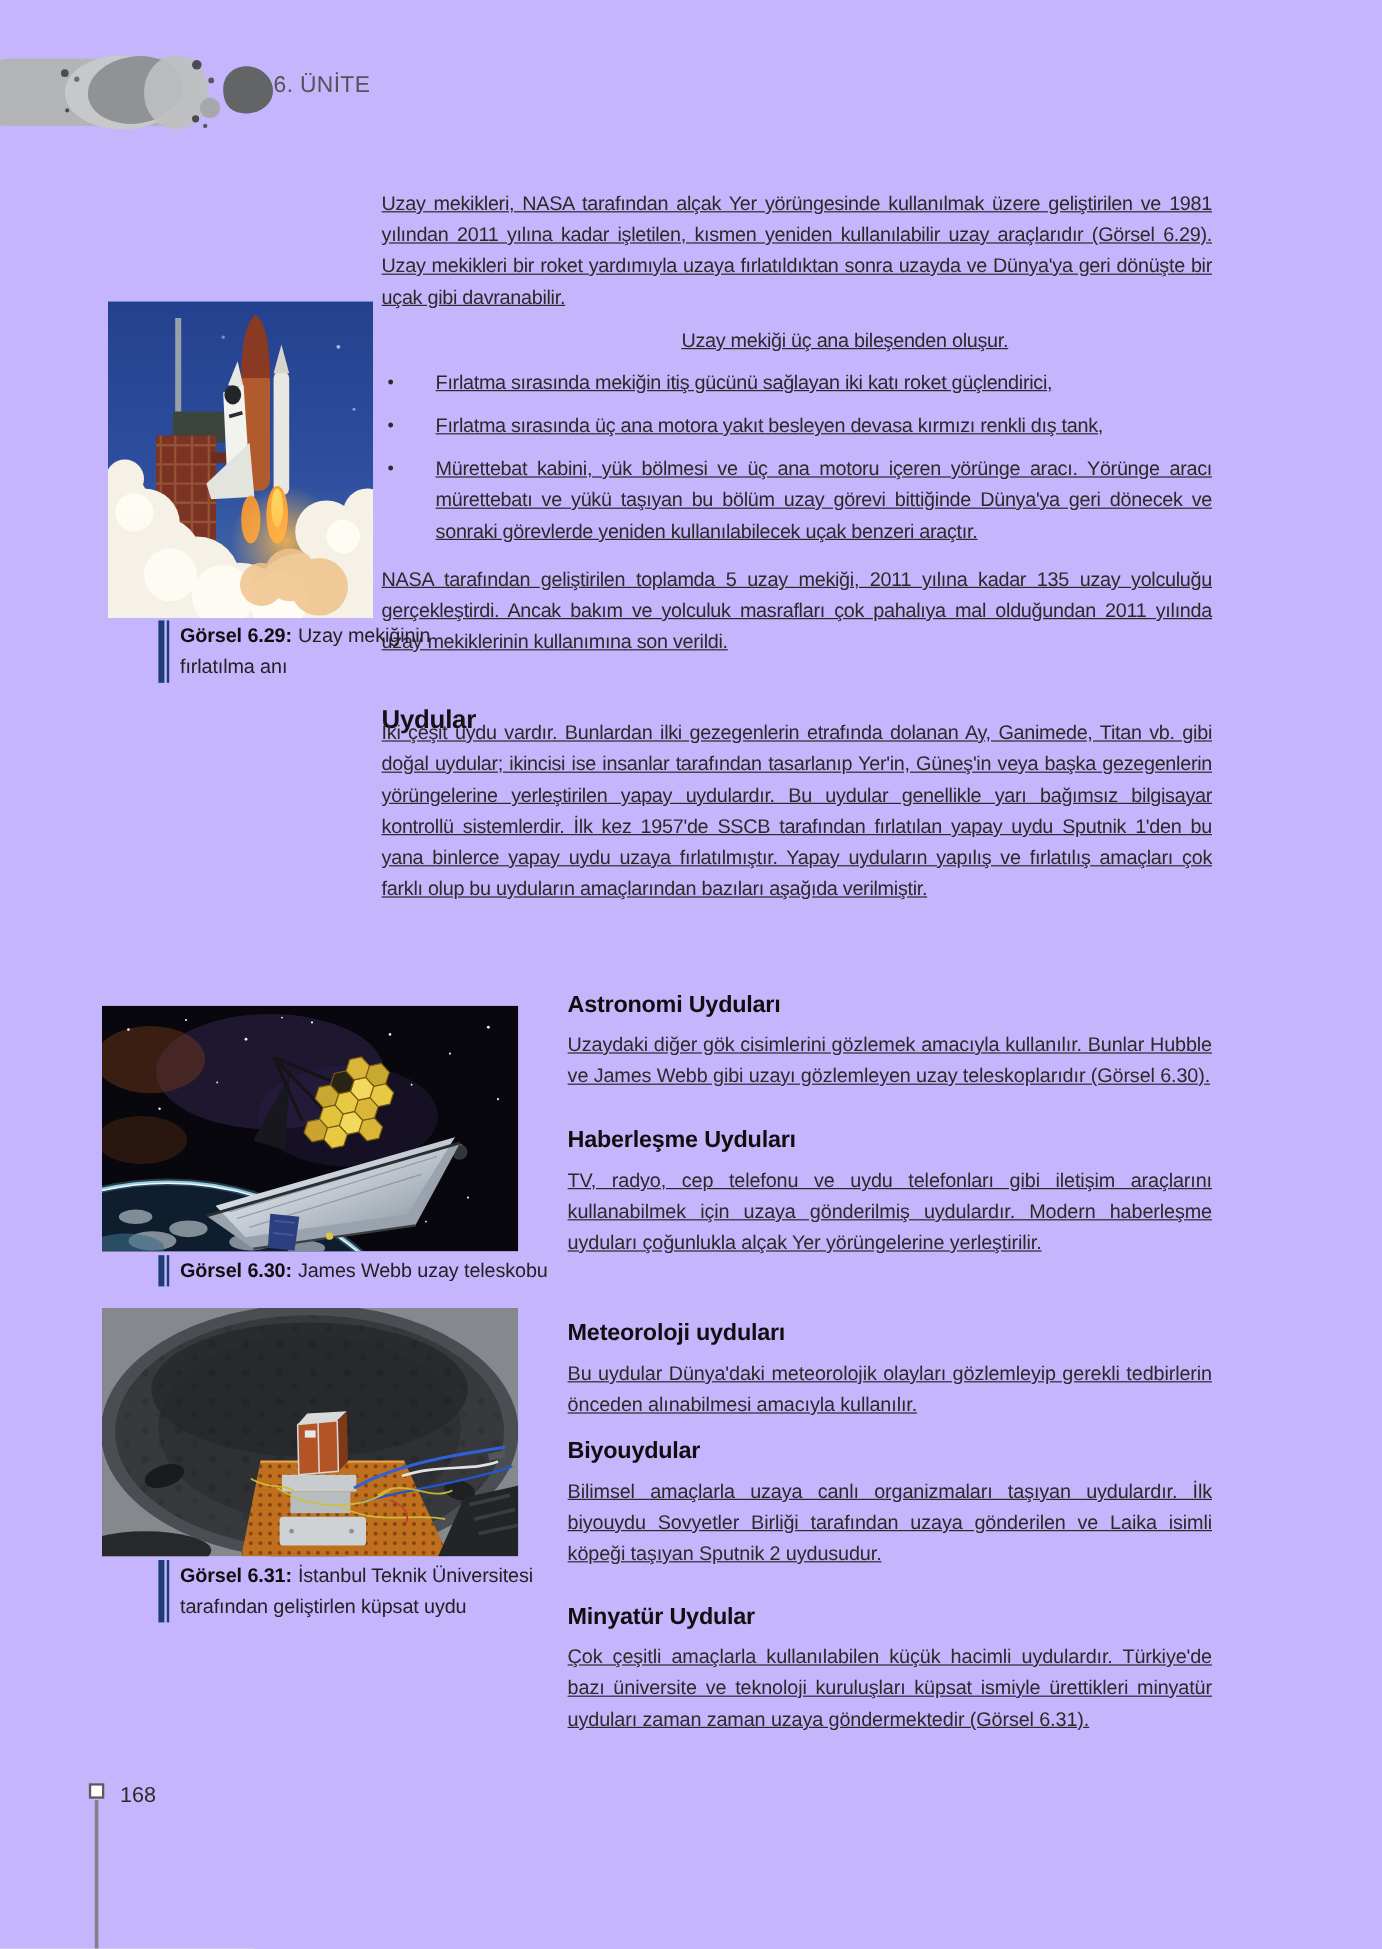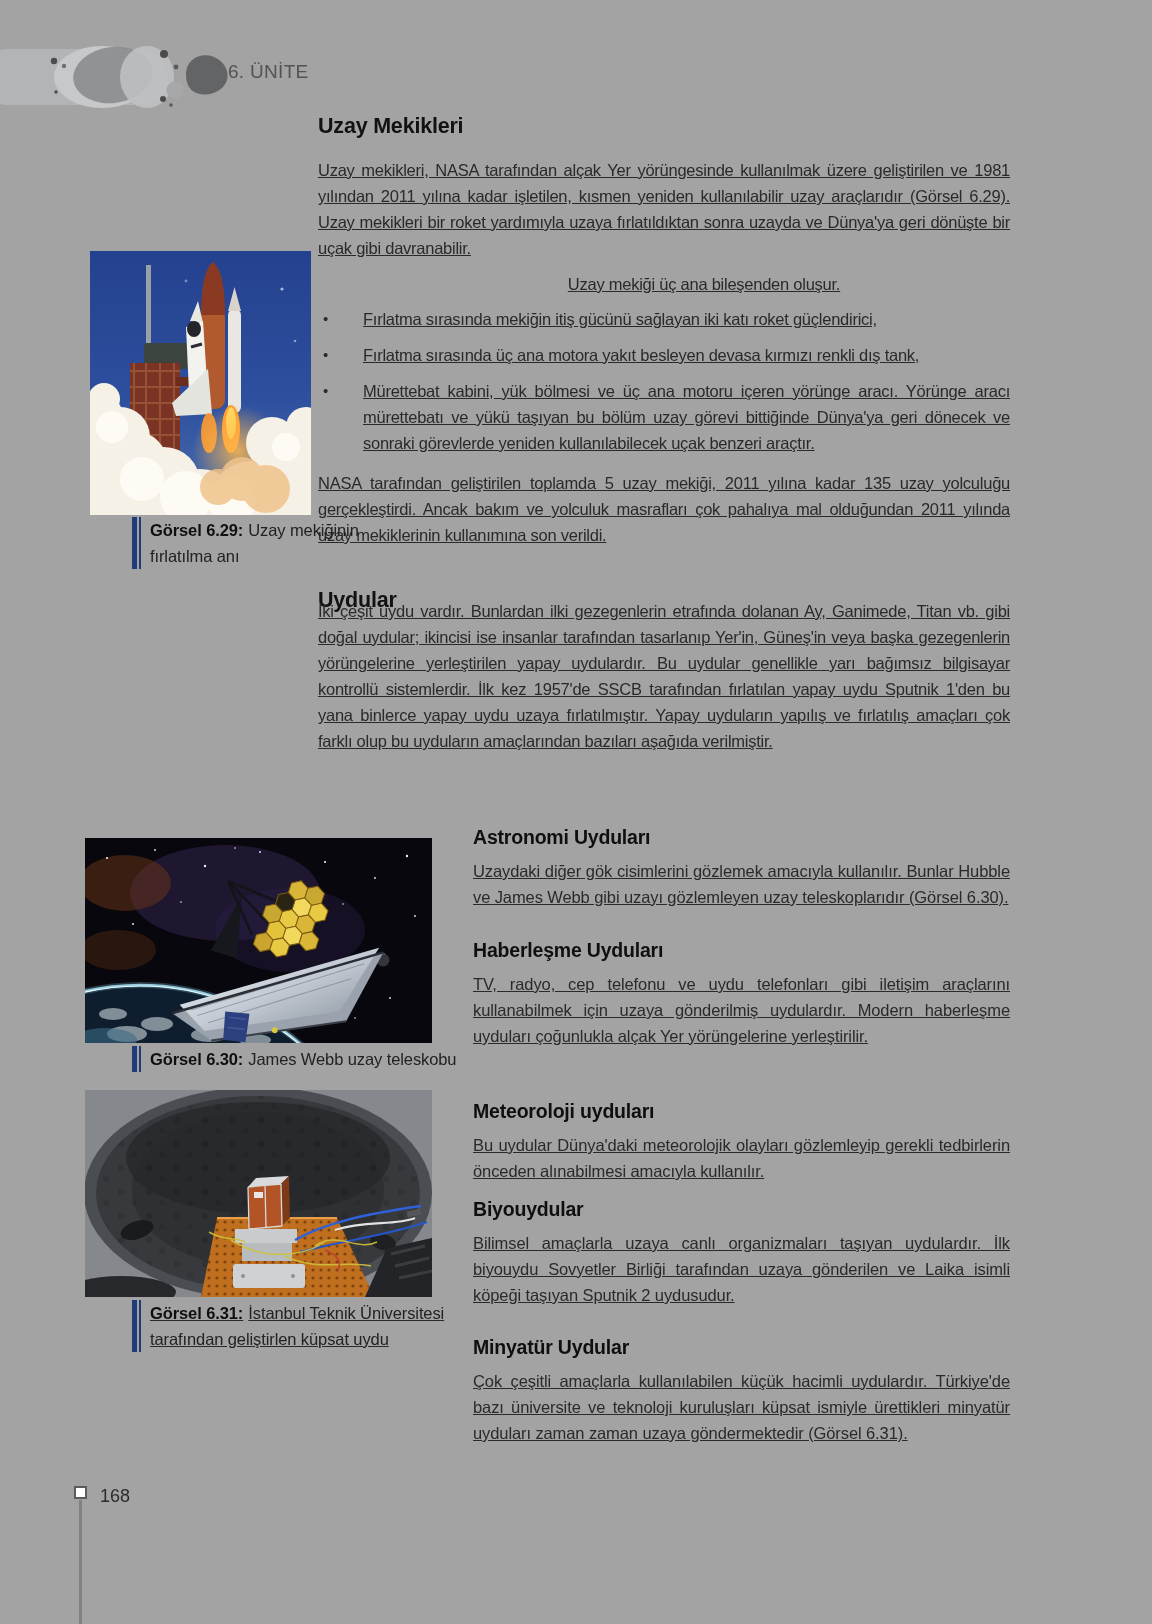--- a/index.html
+++ b/index.html
@@ -1,17 +1,17 @@
 <!DOCTYPE html>
 <html><head>
 <meta charset="utf-8">
 <style>
   html,body{margin:0;padding:0;background:#e8e8e8;}
   .page{
-    position:relative;width:1152px;height:1624px;margin:0 auto;background:#a3a3a3;
+    position:relative;width:1152px;height:1624px;margin:0 auto;background:#c4b5fd;
     font-family:"Liberation Sans",sans-serif;color:#2b2a28;overflow:hidden;
   }
   
   .header-art{position:absolute;left:0;top:44px;width:310px;height:70px;}
   .unit-label{position:absolute;left:228px;top:61px;font-size:19px;color:#525356;letter-spacing:.3px;}
   
   .blk{position:absolute;left:318px;width:692px;}
   .sec-title{font-size:21.5px;font-weight:bold;color:#121212;letter-spacing:-0.2px;margin:0;}
   .body-p{font-size:16.5px;line-height:26px;text-align:justify;letter-spacing:-0.25px;margin:0;color:#2b2a28;text-decoration:underline;}
   .indented{padding-left:40px;text-align:center;}
@@ -51,21 +51,20 @@
     <circle cx="56" cy="48" r="1.7" fill="#4b4c4e"></circle>
     <circle cx="164" cy="10" r="4" fill="#4b4c4e"></circle>
     <circle cx="176" cy="23" r="2.4" fill="#58595b"></circle>
     <circle cx="175" cy="46" r="8.5" fill="#a7a8aa"></circle>
     <circle cx="163" cy="55" r="3" fill="#4b4c4e"></circle>
     <circle cx="171" cy="61" r="1.8" fill="#58595b"></circle>
     <path d="M186,30 C186,15 201,8 213,12.5 C227,18 232,33 223,43 C215,51.5 200,53 192,46.5 C187,42 186,36 186,30 Z" fill="#636466"></path>
   </svg>
   <div class="unit-label">6. ÜNİTE</div>
 
-  <h1 class="blk sec-title" style="top:114px">Uzay Mekikleri</h1>
 
   <p class="blk body-p" style="top:157px">Uzay mekikleri, NASA tarafından alçak Yer yörüngesinde kullanılmak üzere geliştirilen ve 1981 yılından 2011 yılına kadar işletilen, kısmen yeniden kullanılabilir uzay araçlarıdır (Görsel 6.29). Uzay mekikleri bir roket yardımıyla uzaya fırlatıldıktan sonra uzayda ve Dünya'ya geri dönüşte bir uçak gibi davranabilir.</p>
 
   <p class="blk body-p indented" style="top:271px">Uzay mekiği üç ana bileşenden oluşur.</p>
 
   <div class="blk bullet-row" style="top:306px">
     <span class="bullet-mark">•</span>
     <span class="bullet-text body-p">Fırlatma sırasında mekiğin itiş gücünü sağlayan iki katı roket güçlendirici,</span>
   </div>
   <div class="blk bullet-row" style="top:342px">
@@ -314,21 +313,21 @@
         <path d="M200,166 C232,182 262,170 286,176"></path>
         <path d="M124,142 C140,152 150,146 160,152"></path>
       </g>
       <path d="M240,160 C252,165 257,171 253,180" stroke="#c04030" stroke-width="1.5" fill="none"></path>
 
       <polygon points="302,158 347,148 347,207 280,207" fill="#222427"></polygon>
       <path d="M306,164 L340,156 M310,176 L344,168 M314,188 L347,181" stroke="#3a3d40" stroke-width="3"></path>
       <ellipse cx="36" cy="202" rx="55" ry="16" fill="#27282b"></ellipse>
     </svg>
   </div>
-  <div class="figcap" style="left:84px;top:1300px;width:352px;text-decoration:underline;">
+  <div class="figcap" style="left:84px;top:1300px;width:352px;">
     <span class="bars">
         <span class="bar-a"></span>
         <span class="bar-b"></span>
       </span>
     <span class="txt"><b class="lbl">Görsel 6.31:</b><span>İstanbul Teknik Üniversitesi tarafından geliştirlen küpsat uydu</span></span>
   </div>
 
   <div class="pin-square"></div>
   <div class="pin-line"></div>
   <div class="page-num">168</div>

